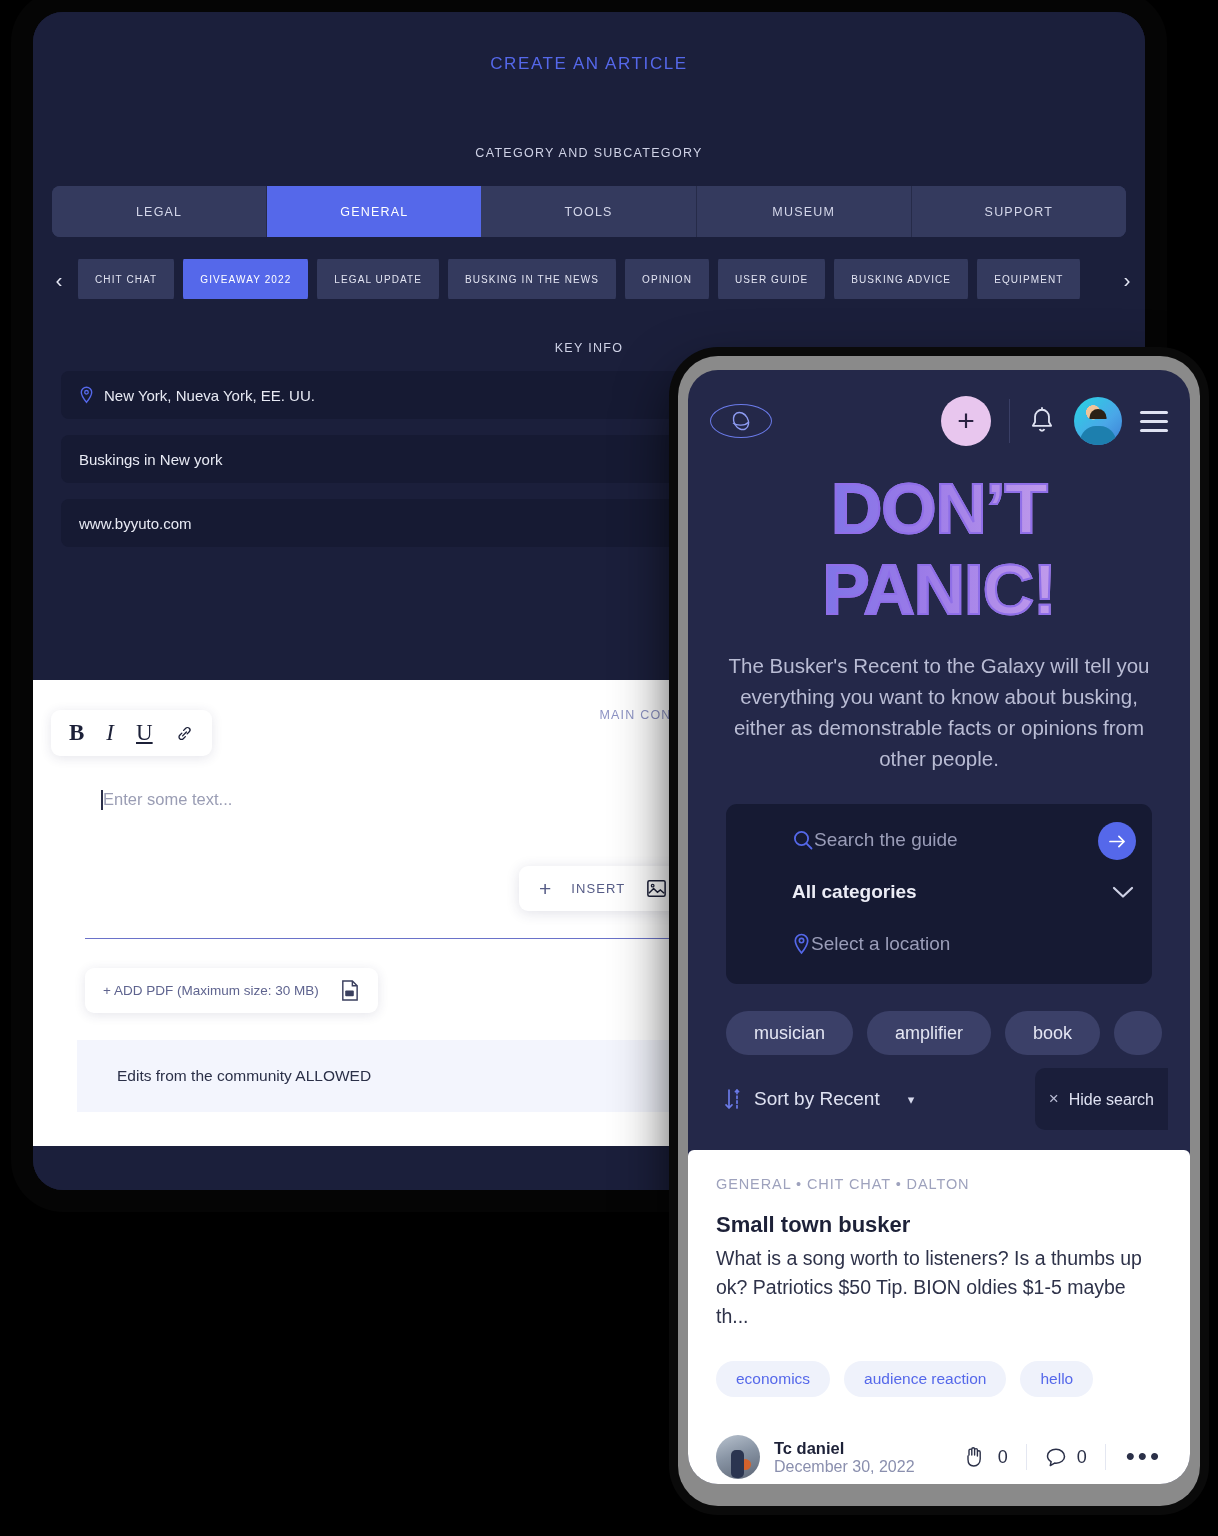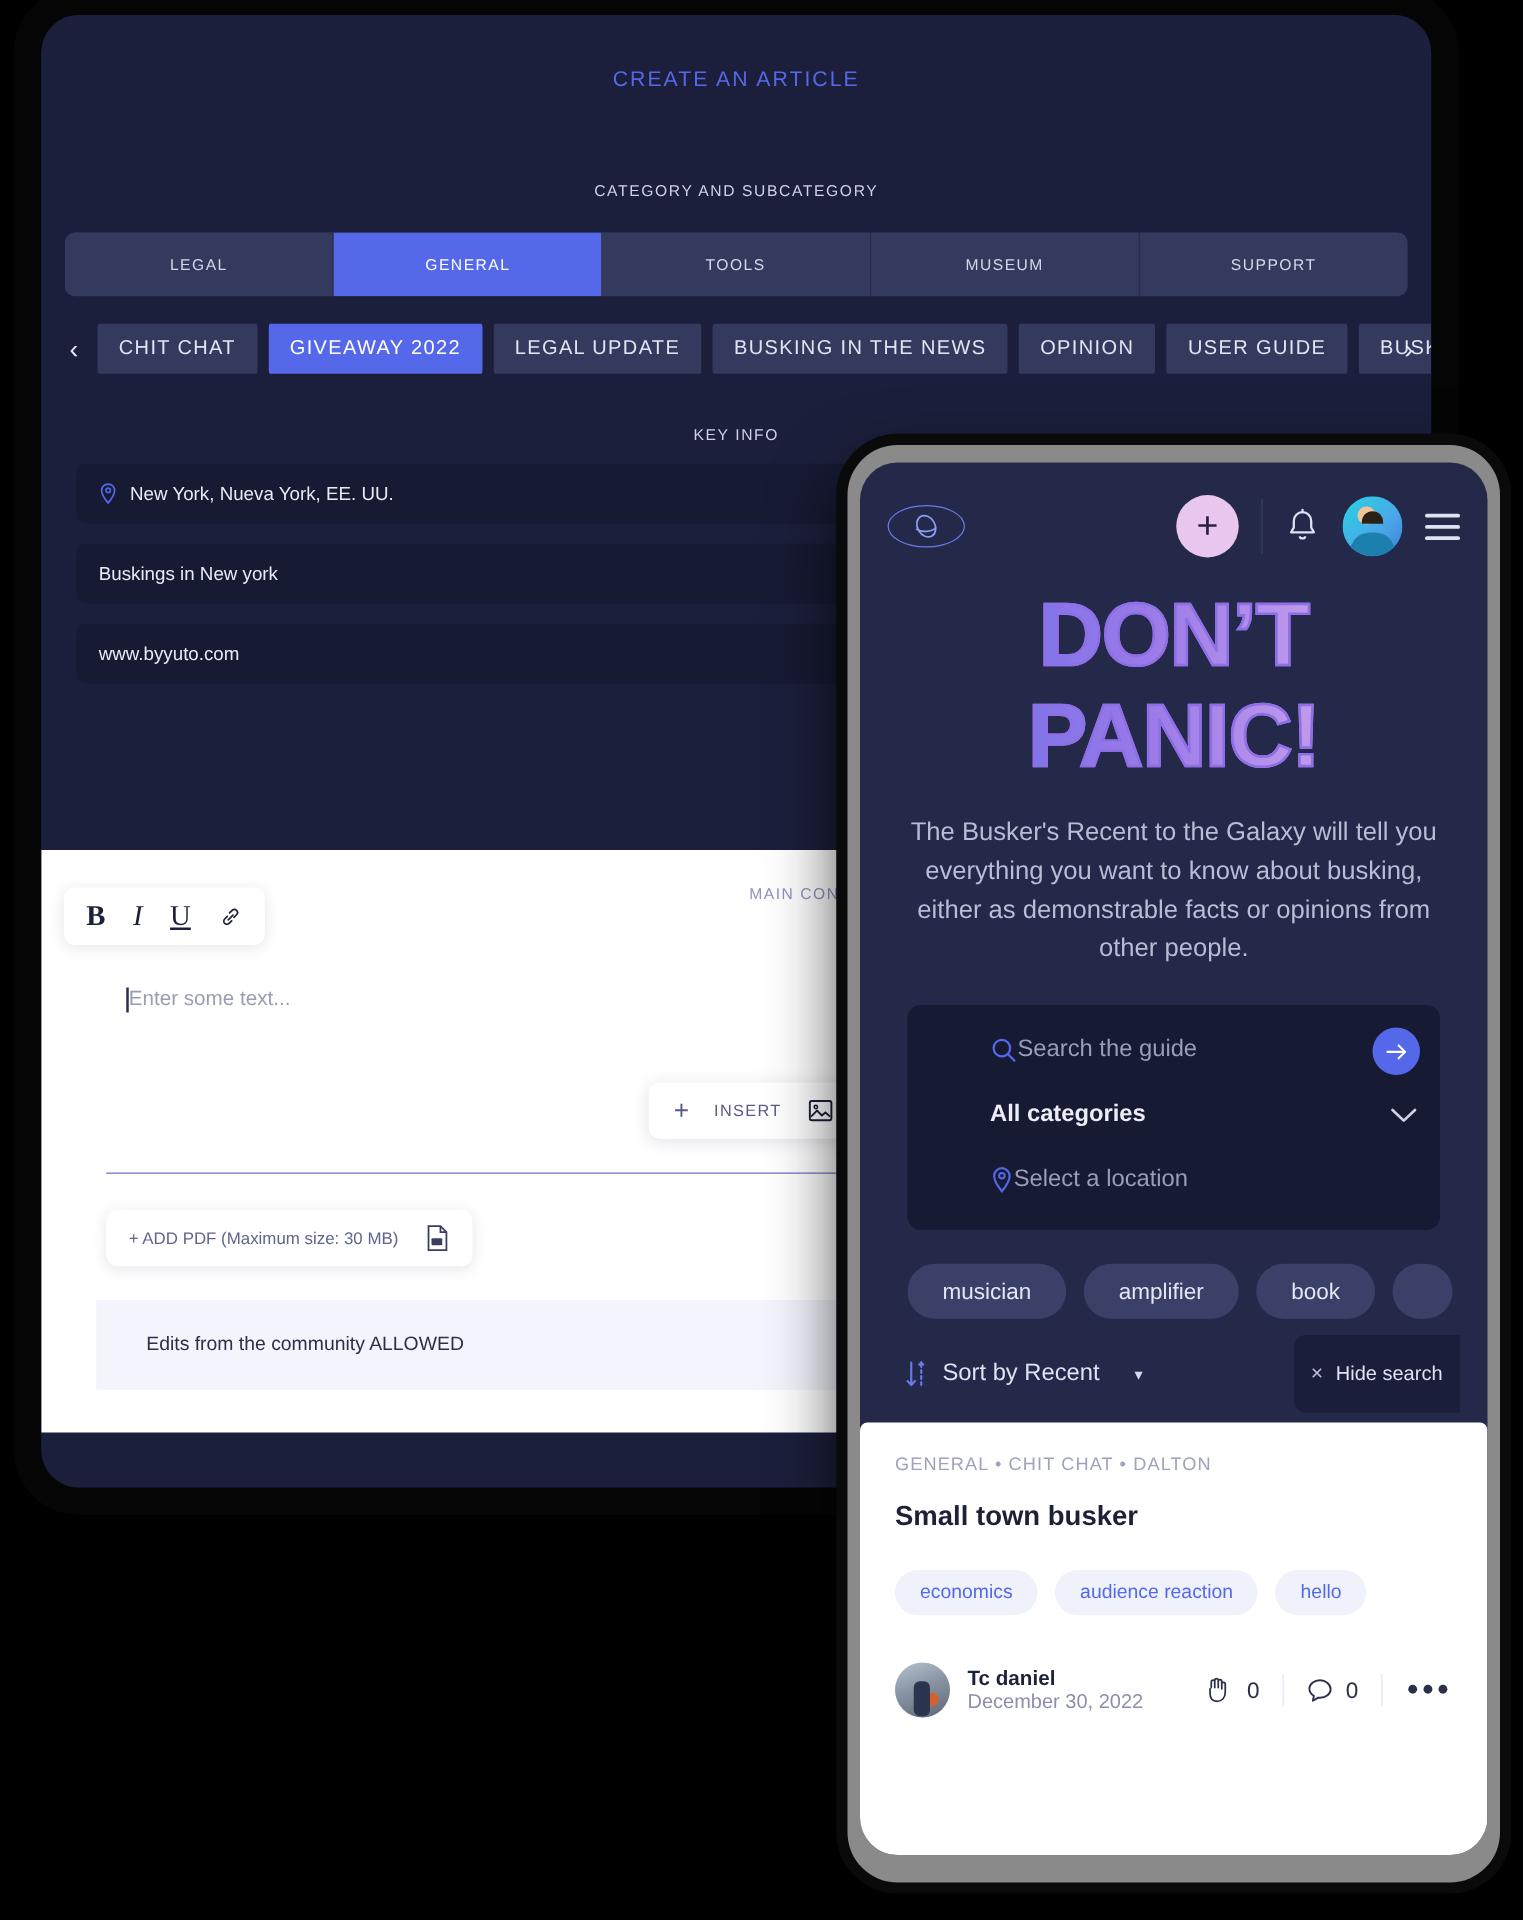--- a/index.html
+++ b/index.html
@@ -49,21 +49,21 @@
     display:flex; align-items:center; gap:9px;
     margin: 22px 0 0 0; padding: 0 16px; height:40px;
     position:relative; overflow:hidden;
   }
   .arrow-btn {
     flex:0 0 auto; width:20px; color:#e6e8f5; font-size:21px; line-height:1;
     cursor:pointer; text-align:center; user-select:none;
   }
   .chip {
     flex:0 0 auto; height:48px; padding:12px 17px; border-radius:7px;
-    background:#343a5e; color:#e2e4f2; font-size:16px; letter-spacing:1.1px;
+    background:#343a5e; color:#e2e4f2; font-size:10px; letter-spacing:1.1px;
     display:flex; align-items:center; justify-content:center; cursor:pointer;
     white-space:nowrap;
   }
   .chip.active { background:#5568ea; color:#fff; }
 
   .keyinfo-label {
     text-align:center; color:#cfd2e6; font-size:12.5px; letter-spacing:1.3px;
     margin-top:42px;
   }
   .field {
@@ -214,21 +214,21 @@
   .sort-caret { color:#d6d9ec; font-size:13px; margin-left:18px; }
   .hide-search {
     position:absolute; right:0; top:-6px; height:62px; min-width:108px;
     background:#1a1e3a; border-radius:10px 0 0 10px;
     display:flex; align-items:center; gap:10px; padding:0 14px; cursor:pointer;
   }
   .hide-search .x { color:#b9bcd4; font-size:17px; }
   .hide-search .hs-label { color:#dfe2f2; font-size:16px; line-height:19px; text-align:center; }
 
   .result-sheet {
-    margin-top:14px; flex:1; background:#fff;
+    margin-top:26px; flex:1; background:#fff;
     border-radius:6px 6px 22px 22px; padding:26px 28px 0 28px; overflow:hidden;
   }
   .crumb { color:#9ea2bd; font-size:14.5px; letter-spacing:.9px; }
   .res-title { color:#1d2138; font-size:22px; font-weight:700; margin-top:20px; }
   .res-body { color:#2e3249; font-size:19.5px; line-height:29px; margin-top:6px; }
   .res-tags { display:flex; gap:14px; margin-top:30px; }
   .res-tag {
     height:36px; padding:0 20px; border-radius:18px; background:#eff2fb;
     color:#5568ea; font-size:15.5px; display:flex; align-items:center; cursor:pointer;
   }
@@ -452,20 +452,21 @@
           <div class="hide-search">
             <span class="x">×</span>
             <span class="hs-label">Hide search</span>
           </div>
         </div>
       </div>
 
       <div class="result-sheet">
         <div class="crumb">GENERAL • CHIT CHAT • DALTON</div>
         <div class="res-title">Small town busker</div>
+        <div class="res-body">What is a song worth to listeners? Is a thumbs up ok? Patriotics $50 Tip. BION oldies $1-5 maybe th...</div>
         <div class="res-tags">
           <div class="res-tag">economics</div>
           <div class="res-tag">audience reaction</div>
           <div class="res-tag">hello</div>
         </div>
         <div class="res-footer">
           <div class="av-sm"></div>
           <div class="who">
             <span class="who-name">Tc daniel</span>
             <span class="who-date">December 30, 2022</span>

